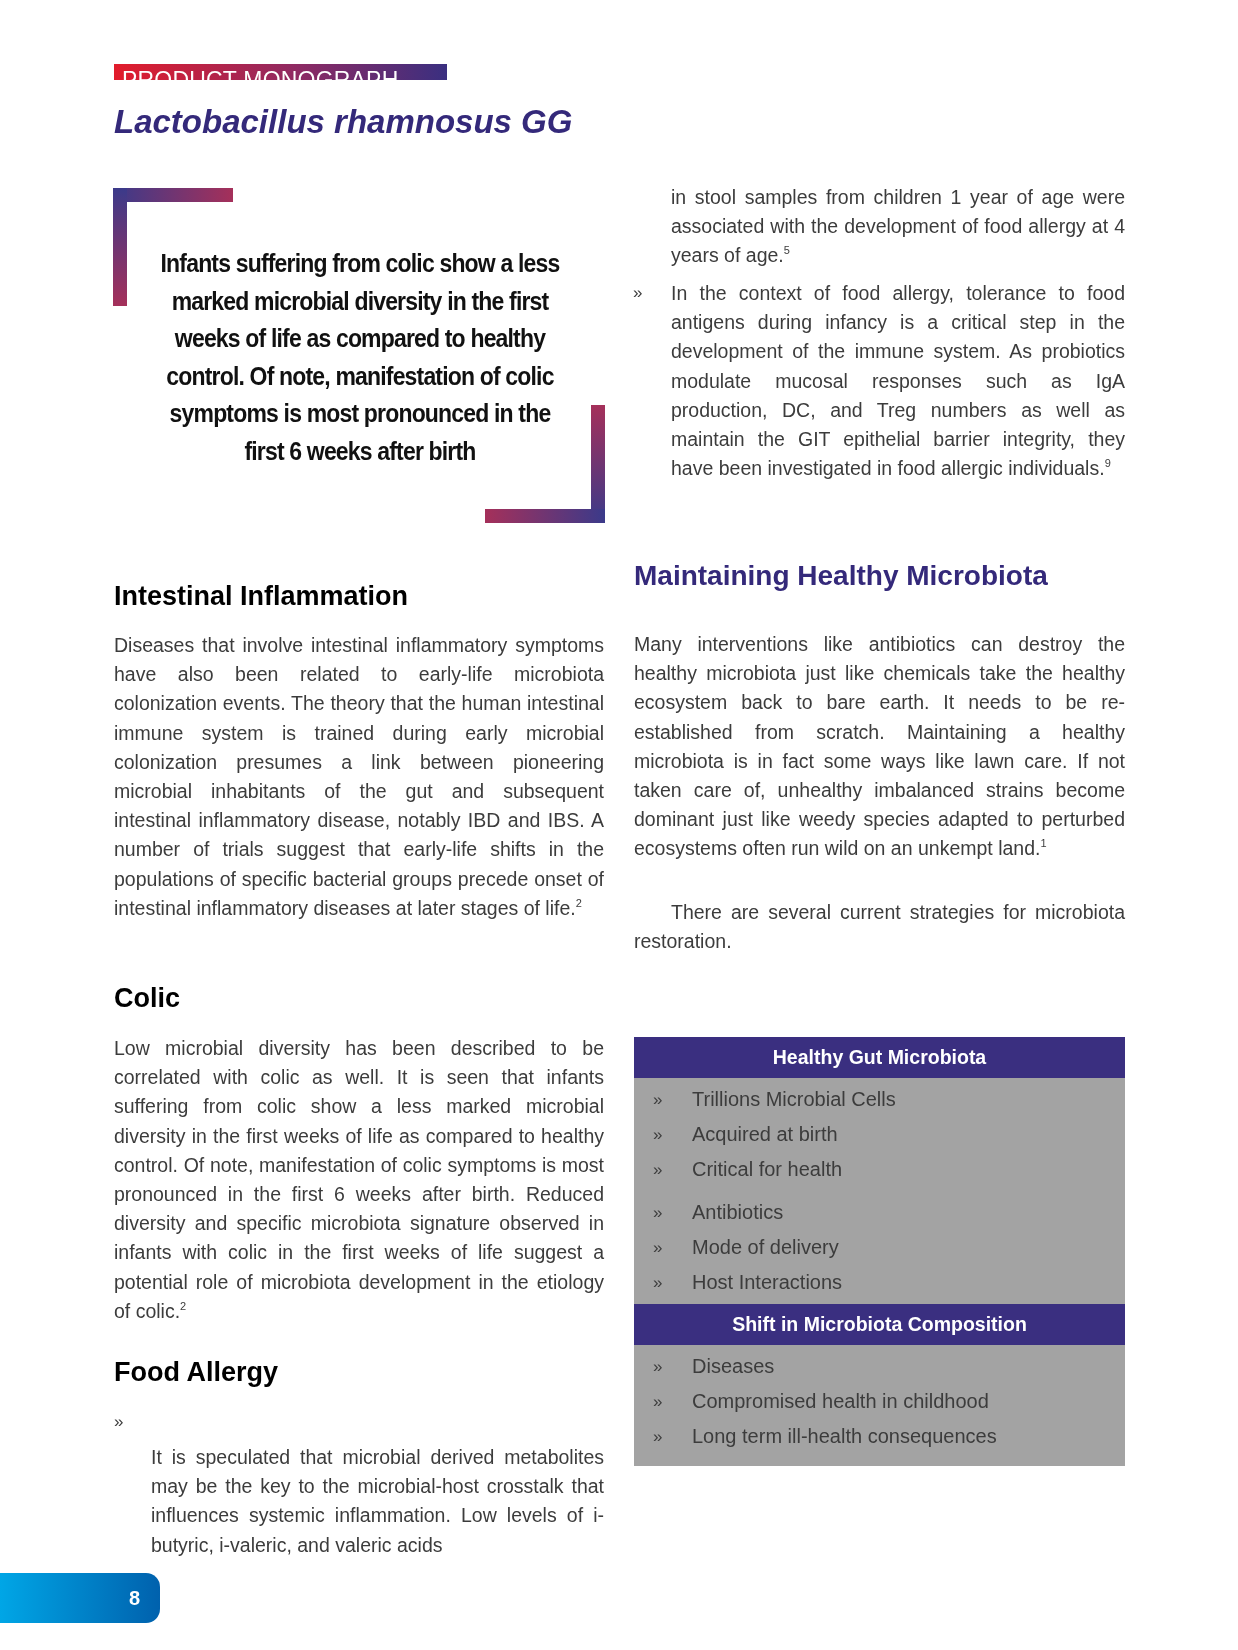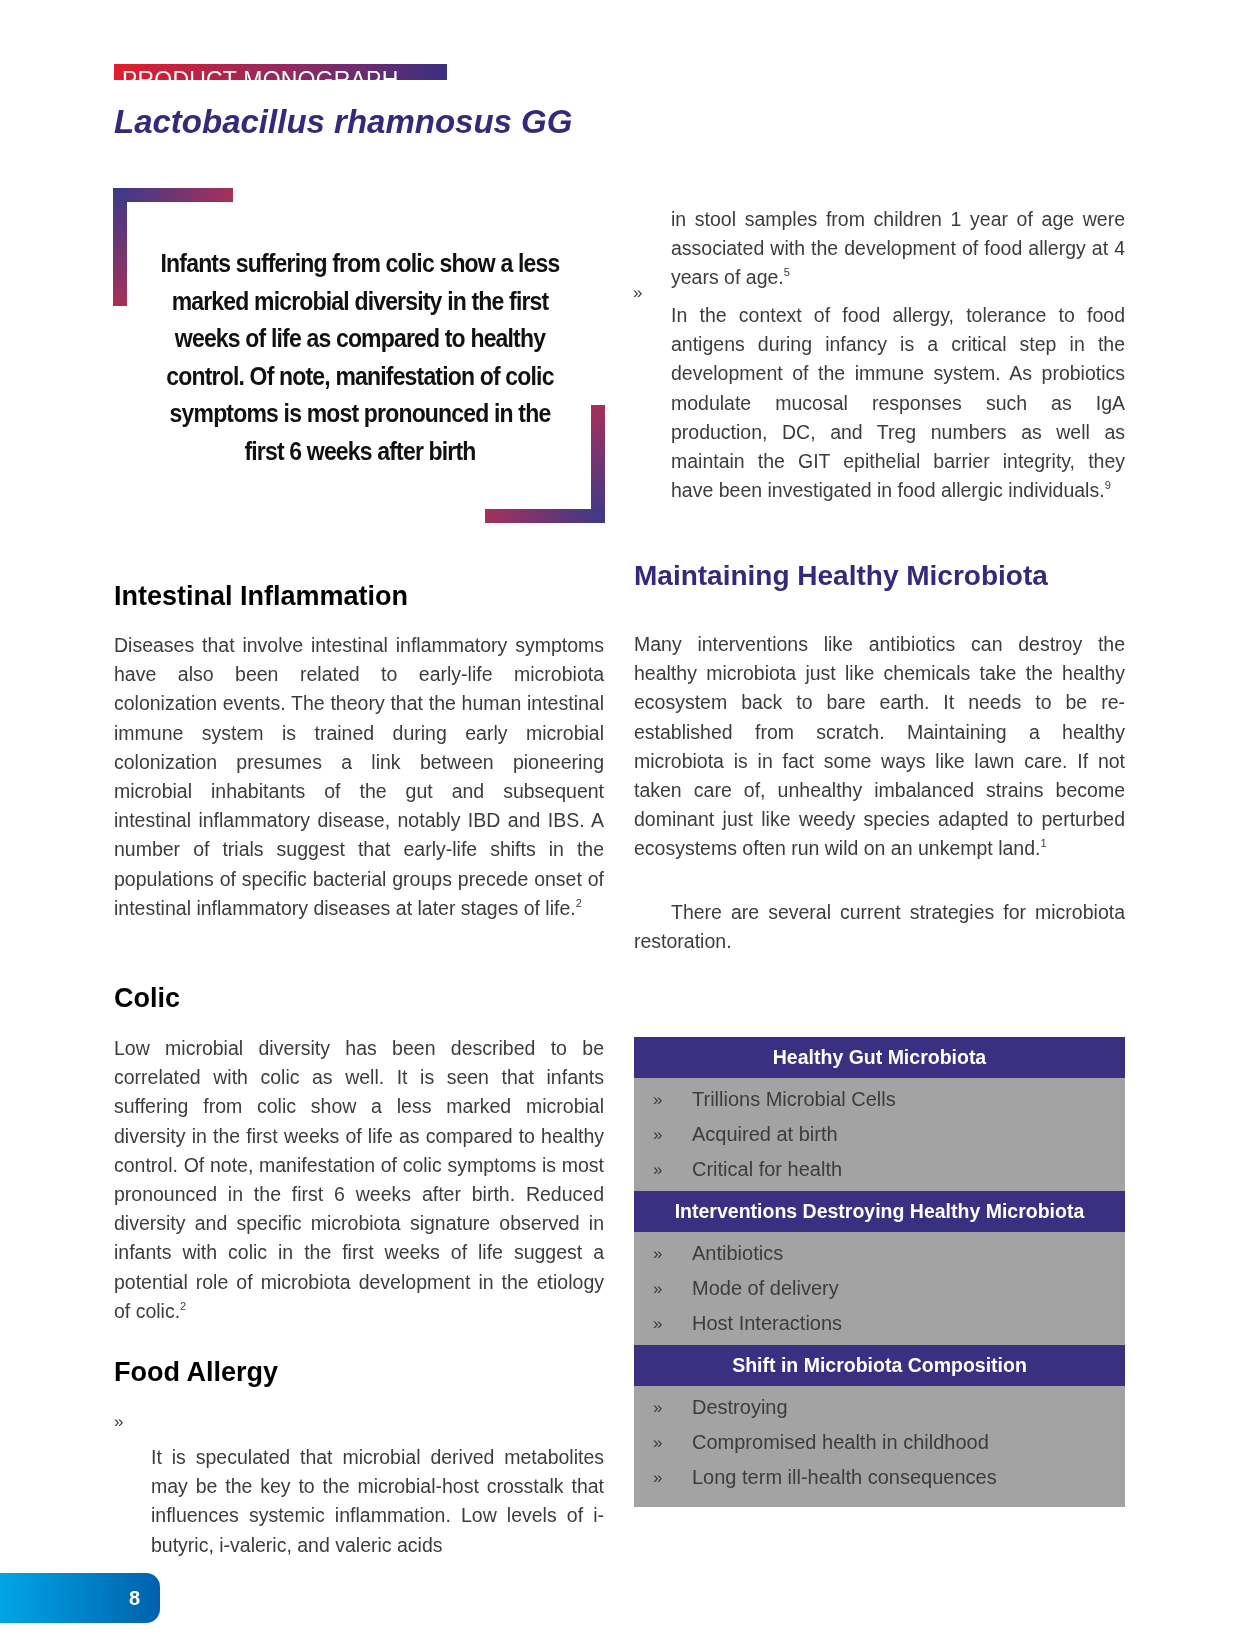--- a/index.html
+++ b/index.html
@@ -37,21 +37,21 @@
     letter-spacing: -0.9px; transform: scaleX(0.92); transform-origin: center top;
   }
 
   
   .body-text {
     font-size: 19.5px; line-height: 29.2px; color: #3c3c3c;
     text-align: justify; text-align-last: left;
   }
   .col-left { left: 114px; width: 490px; }
   .col-right { left: 634px; width: 491px; }
-  .right-indent { left: 671px; width: 454px; margin-top: 22px; }
+  .right-indent { left: 671px; width: 454px; }
   .bullet-mark { position: absolute; font-size: 17px; color: #3c3c3c; }
   sup { font-size: 11px; line-height: 0; vertical-align: 8px; }
 
   .section-heading {
     font-size: 27px; font-weight: bold; color: #000000; line-height: 36px; white-space: nowrap;
   }
   .section-heading-blue {
     font-size: 28px; font-weight: bold; color: #34297a; line-height: 40px; white-space: nowrap;
   }
   .indent-para { text-indent: 37px; }
@@ -130,40 +130,39 @@
       </div>
     <div class="panel-item">
         <span class="pm">»</span>
         <span class="pt">Acquired at birth</span>
       </div>
     <div class="panel-item">
         <span class="pm">»</span>
         <span class="pt">Critical for health</span>
       </div>
   </div>
-  <div class="panel-head">Interventions Destroying Healthy Microbiota</div>
   <div class="panel-list">
     <div class="panel-item">
         <span class="pm">»</span>
         <span class="pt">Antibiotics</span>
       </div>
     <div class="panel-item">
         <span class="pm">»</span>
         <span class="pt">Mode of delivery</span>
       </div>
     <div class="panel-item">
         <span class="pm">»</span>
         <span class="pt">Host Interactions</span>
       </div>
   </div>
   <div class="panel-head">Shift in Microbiota Composition</div>
   <div class="panel-list" style="padding-bottom:12px;">
     <div class="panel-item">
         <span class="pm">»</span>
-        <span class="pt">Destroying</span>
+        <span class="pt">Diseases</span>
       </div>
     <div class="panel-item">
         <span class="pm">»</span>
         <span class="pt">Compromised health in childhood</span>
       </div>
     <div class="panel-item">
         <span class="pm">»</span>
         <span class="pt">Long term ill-health consequences</span>
       </div>
   </div>

